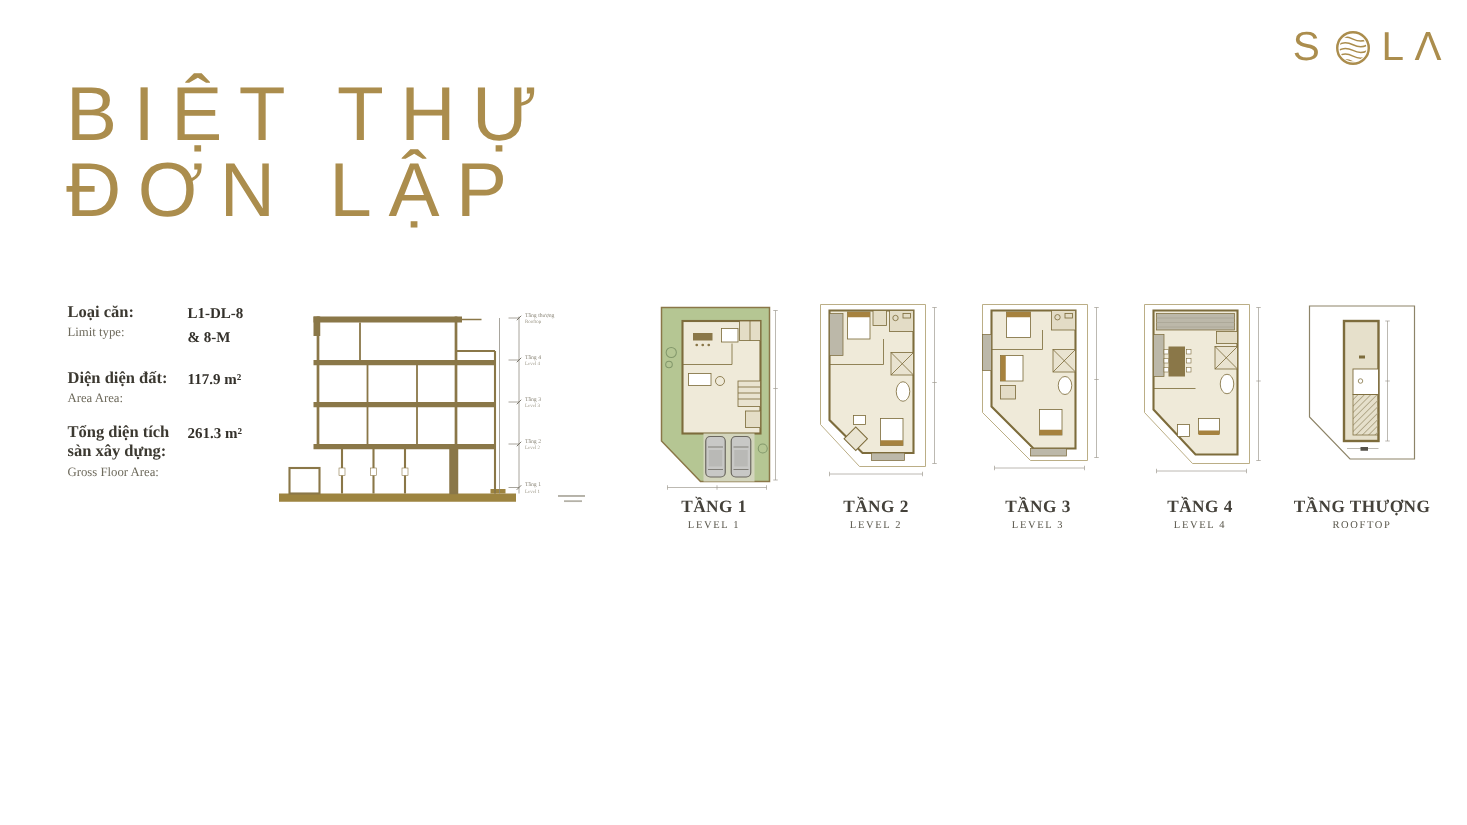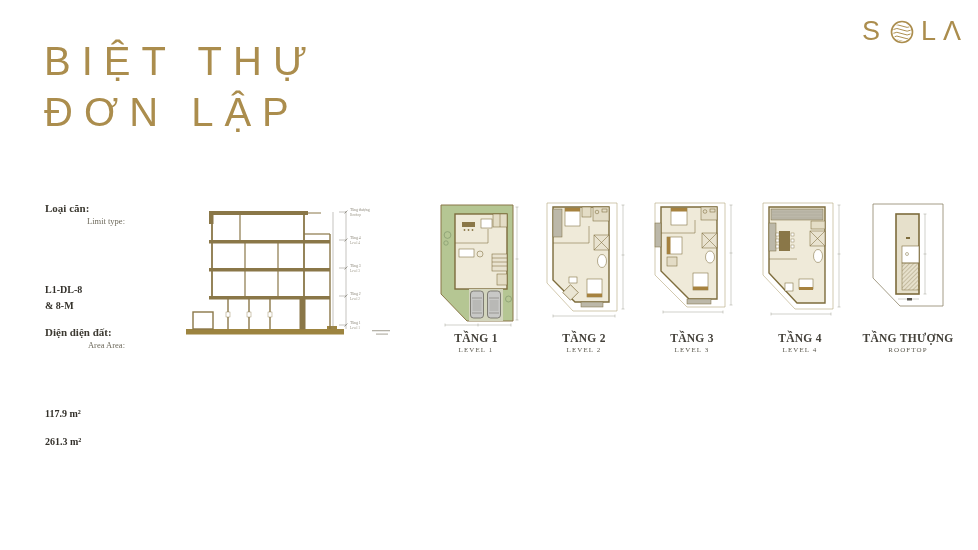--- a/index.html
+++ b/index.html
@@ -1,34 +1,34 @@
 <!DOCTYPE html>
 <html><head>
 <meta charset="utf-8">
 <style>
   html,body{margin:0;padding:0;background:#fff;}
   .page{position:relative;width:978px;height:550px;background:#ffffff;overflow:hidden;
         font-family:"Liberation Serif",serif;}
 
   
-  .title{position:absolute;left:44px;top:36px;font-family:"Liberation Sans",sans-serif;
-         font-weight:400;font-size:40px;line-height:51px;letter-spacing:11px;color:#ab8d4d;}
+  .title{position:absolute;left:44px;top:50px;font-family:"Liberation Sans",sans-serif;
+         font-weight:400;font-size:51px;line-height:51px;letter-spacing:11px;color:#ab8d4d;}
 
   
   .logo{position:absolute;top:16px;right:14px;display:flex;align-items:center;gap:4px;
         color:#ab8d4d;font-family:"Liberation Sans",sans-serif;font-size:27px;
         letter-spacing:3px;font-weight:400;}
   .logo-o{width:26px;height:26px;margin:0 2px;}
 
   
   .specs{position:absolute;left:45px;top:202px;width:160px;}
-  .spec-row{display:flex;margin-bottom:12px;flex-direction:column;}
+  .spec-row{display:flex;margin-bottom:12px;}
   .spec-labels{width:80px;flex:0 0 80px;}
   .spec-vi{font-weight:bold;font-size:11px;color:#3c3931;line-height:13px;}
-  .spec-en{font-size:8.5px;color:#6e6a5c;line-height:10px;margin-top:1px;text-align:right;}
+  .spec-en{font-size:8.5px;color:#6e6a5c;line-height:10px;margin-top:1px;}
   .spec-value{font-weight:bold;font-size:10px;color:#33302a;line-height:16px;}
 
   
   .section-wrap{position:absolute;left:183px;top:192px;width:214px;height:152px;}
 
   
   .plan-svg{position:absolute;top:199px;width:90px;height:130px;}
   .plan-label{position:absolute;top:332px;width:110px;text-align:center;}
   .plan-vi{font-weight:bold;font-size:11.5px;color:#44413a;letter-spacing:.3px;line-height:13px;}
   .plan-en{font-size:7px;color:#5b584d;letter-spacing:1.1px;margin-top:1px;line-height:8px;}
@@ -76,20 +76,24 @@
       </div>
     </div>
     <div class="spec-row">
       <div class="spec-labels">
         <div class="spec-vi">Diện diện đất:</div>
         <div class="spec-en">Area Area:</div>
       </div>
       <div class="spec-value">117.9 m²</div>
     </div>
     <div class="spec-row">
+      <div class="spec-labels">
+        <div class="spec-vi">Tổng diện tích sàn xây dựng:</div>
+        <div class="spec-en">Gross Floor Area:</div>
+      </div>
       <div class="spec-value">261.3 m²</div>
     </div>
   </div>
 
   <div class="section-wrap">
     <svg width="214" height="152" viewBox="0 0 214 152">
 
       <rect x="3" y="137" width="158" height="5.5" fill="#9d8440"></rect>
       <rect x="144" y="134" width="10" height="3" fill="#9d8440"></rect>
 

